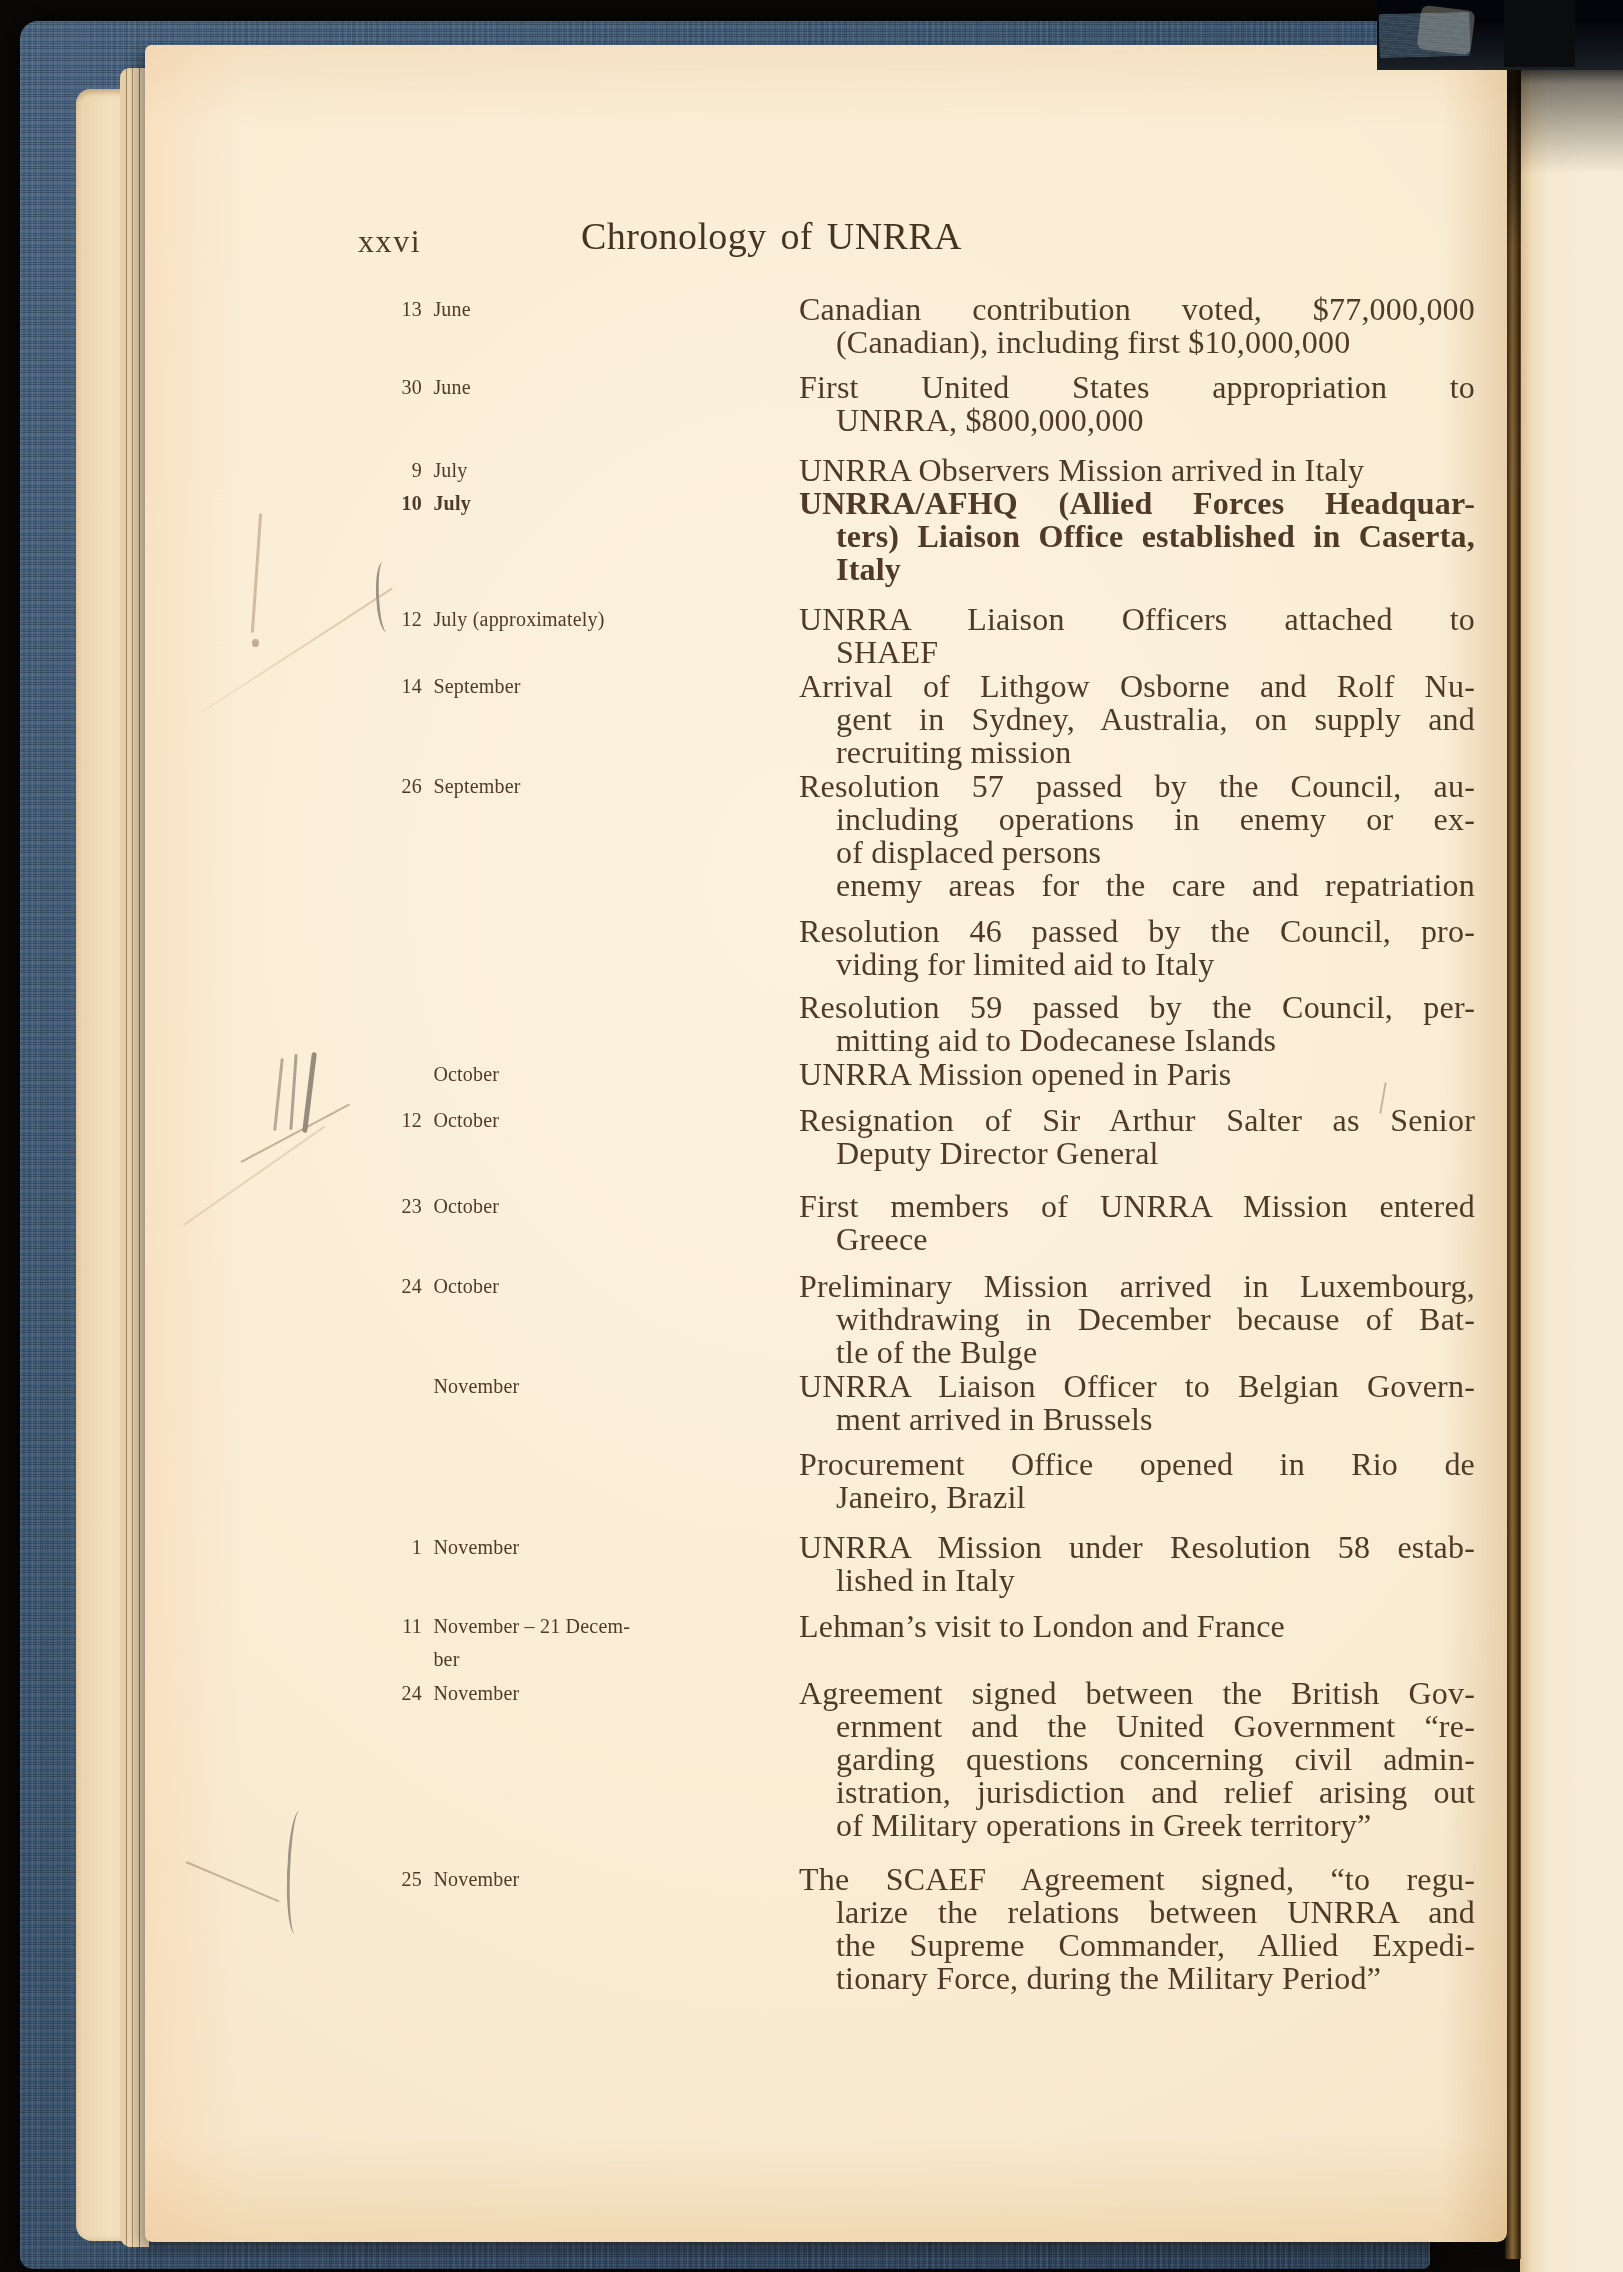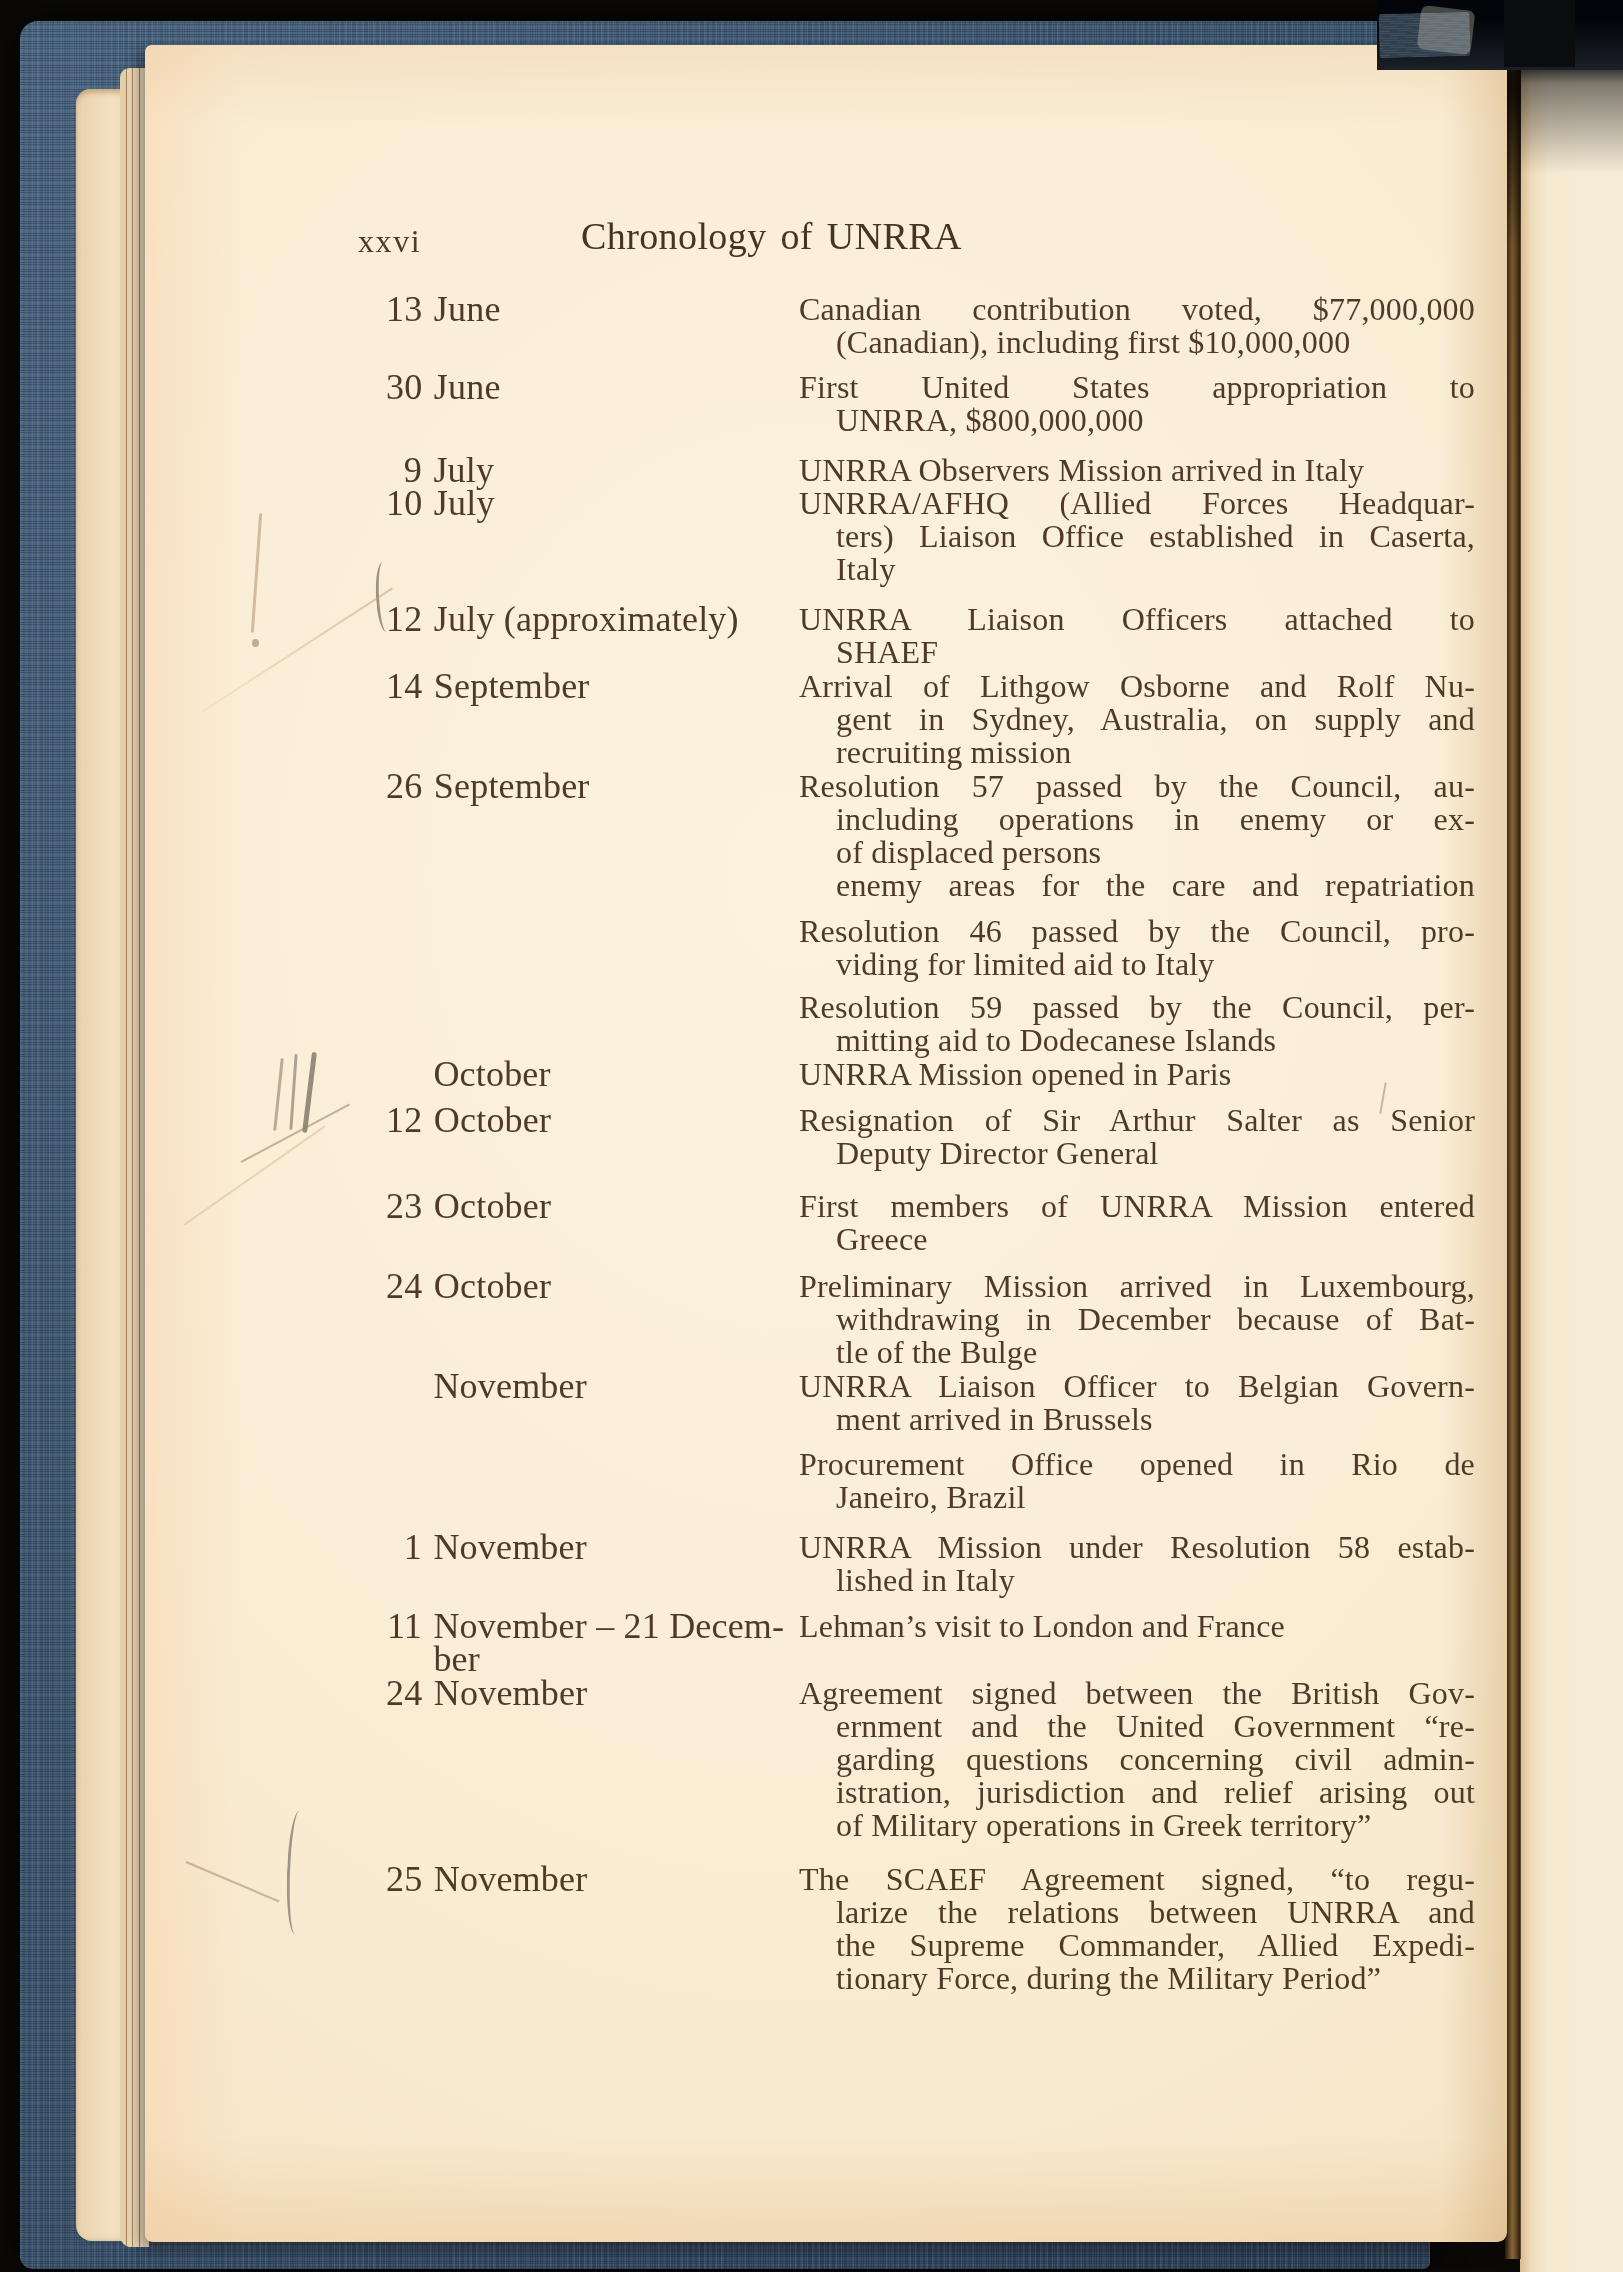--- a/index.html
+++ b/index.html
@@ -89,21 +89,21 @@
     position:absolute;left:213px;top:180px;
     font-size:32px;letter-spacing:1.6px;line-height:1;
   }
   .title{
     position:absolute;left:436px;top:172px;
     font-size:38px;letter-spacing:0.4px;word-spacing:4px;line-height:1;color:#463420;
   }
   .chronology{position:absolute;left:0;top:248px;width:100%;}
   .entry{position:relative;}
   .dates{position:absolute;left:241px;top:0;width:410px;}
-  .date-line{height:33px;line-height:33px;white-space:nowrap;font-size:36px;letter-spacing:0.2px;}
+  .date-line{height:33px;line-height:33px;white-space:nowrap;font-size:20px;letter-spacing:0.2px;}
   .day{display:inline-block;min-width:36px;text-align:right;margin-right:11.4px;}
   .desc{position:absolute;left:654px;top:0;width:676px;font-size:32px;line-height:33px;letter-spacing:0.2px;}
   .desc-line{
     height:33px;box-sizing:border-box;padding-left:37px;
     text-align:justify;text-align-last:justify;
   }
   .desc-line.first{padding-left:0;}
   .desc-line.last{text-align-last:auto;white-space:nowrap;}
   
   .pencil{position:absolute;pointer-events:none;z-index:9;}
@@ -157,21 +157,21 @@
           </div>
         </div>
         <div class="entry" style="margin-top: 16px; min-height: 33px;">
           <div class="dates">
             <div class="date-line"><span class="day">9</span><span class="month">July</span></div>
           </div>
           <div class="desc">
             <div class="desc-line first last">UNRRA Observers Mission arrived in Italy</div>
           </div>
         </div>
-        <div class="entry" style="margin-top: 0px; min-height: 100px;">
+        <div class="entry" style="margin-top: 0px; min-height: 100px; font-weight: bold;">
           <div class="dates">
             <div class="date-line"><span class="day">10</span><span class="month">July</span></div>
           </div>
           <div class="desc">
             <div class="desc-line first">UNRRA/AFHQ (Allied Forces Headquar-</div>
             <div class="desc-line">ters) Liaison Office established in Caserta,</div>
             <div class="desc-line last">Italy</div>
           </div>
         </div>
         <div class="entry" style="margin-top: 16px; min-height: 67px;">

